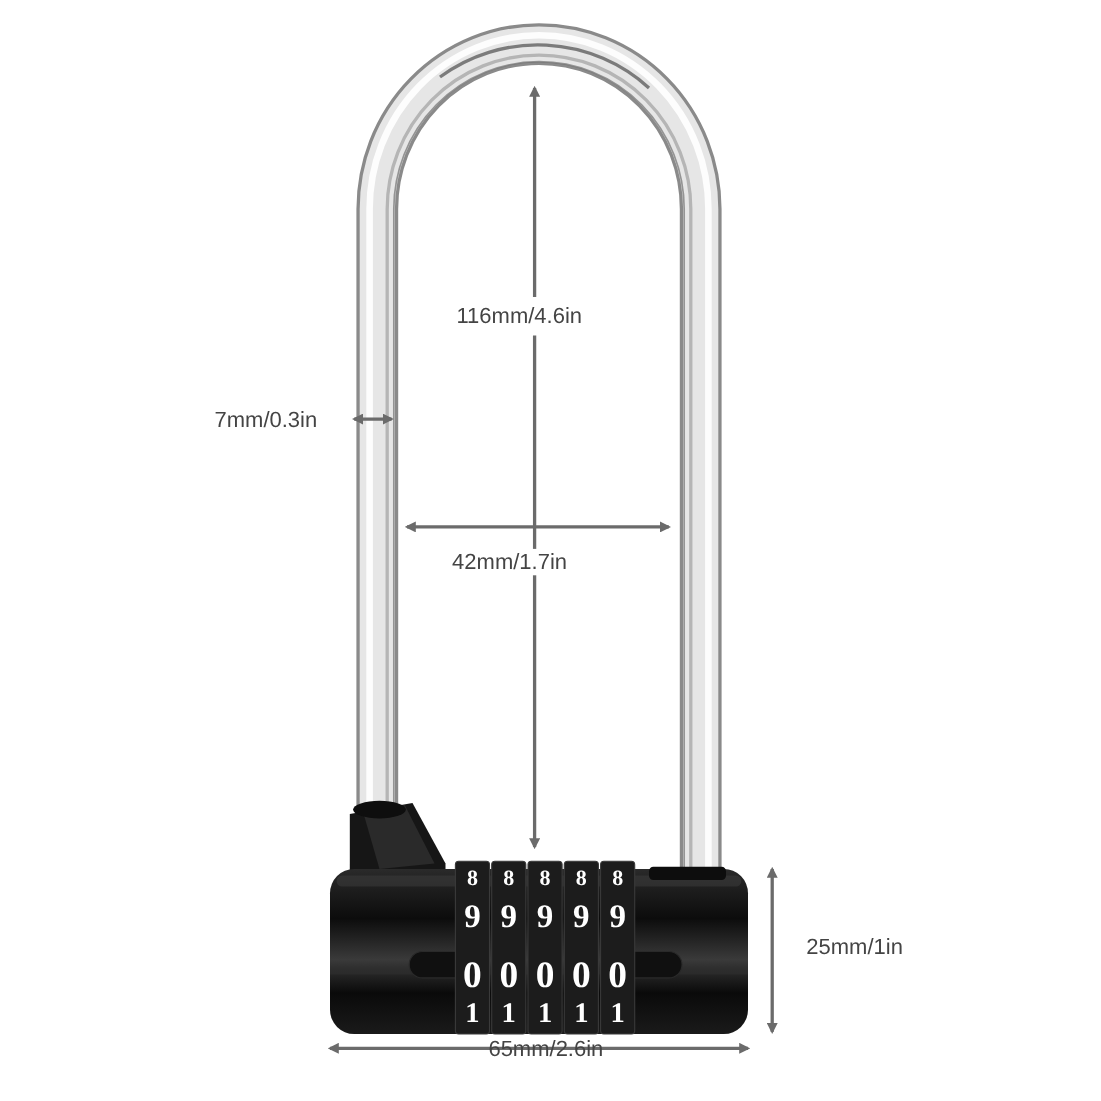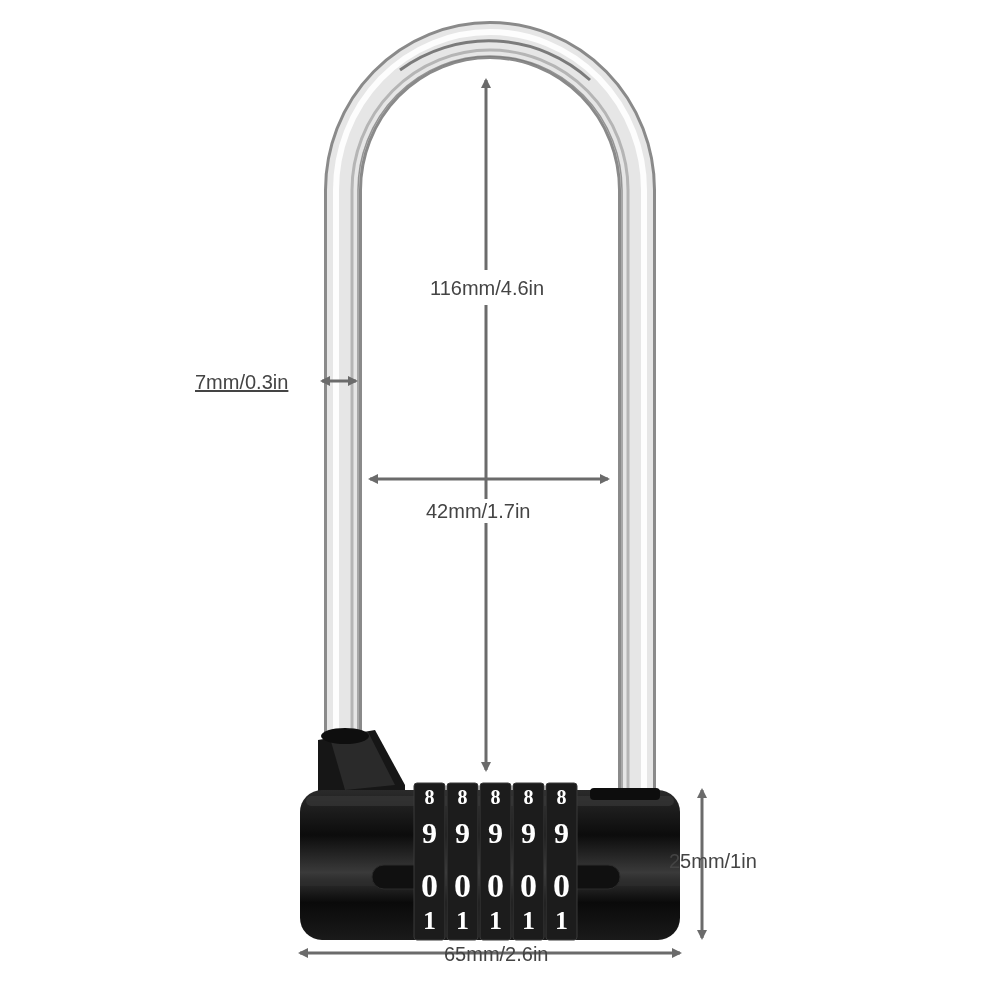--- a/index.html
+++ b/index.html
@@ -1,21 +1,21 @@
 <!DOCTYPE html>
 <html><head>
   <meta charset="utf-8">
   <style>
     html, body { margin: 0; padding: 0; background: #ffffff; }
     body { width: 1001px; height: 1001px; position: relative; overflow: hidden;
            font-family: "Liberation Sans", "DejaVu Sans", sans-serif; }
     #stage { position: absolute; left: 0; top: 0; width: 1001px; height: 1001px; }
     .dim-label { position: absolute; font-size: 20px; color: #444444; white-space: nowrap;
                  line-height: 1; background: transparent; }
-    .bg-white { background: #ffffff; padding: 2px 3px; margin-left: 15px; }
+    .bg-white { background: #ffffff; padding: 2px 3px; }
     svg text { font-family: "Liberation Serif", "DejaVu Serif", serif; font-weight: bold; }
   </style>
 </head>
 <body>
 
 <div id="stage">
   <svg width="1001" height="1001" viewBox="0 0 1001 1001">
     <defs>
       <linearGradient id="chrome" x1="0" x2="1" y1="0" y2="0">
         <stop offset="0" stop-color="#8e8e8e"></stop>
@@ -106,17 +106,17 @@
       <line x1="486" y1="80" x2="486" y2="270" marker-start="url(#arrowStart)"></line>
       <line x1="486" y1="305" x2="486" y2="770" marker-end="url(#arrow)"></line>
       <line x1="370" y1="479" x2="608" y2="479" marker-start="url(#arrowStart)" marker-end="url(#arrow)"></line>
       <line x1="322" y1="381" x2="356" y2="381" marker-start="url(#arrowStart)" marker-end="url(#arrow)"></line>
       <line x1="702" y1="790" x2="702" y2="938" marker-start="url(#arrowStart)" marker-end="url(#arrow)"></line>
       <line x1="300" y1="953" x2="680" y2="953" marker-start="url(#arrowStart)" marker-end="url(#arrow)"></line>
     </g>
   </svg>
 
   <div class="dim-label bg-white" style="left:412px; top:276px;">116mm/4.6in</div>
-  <div class="dim-label" style="left:195px; top:372px;text-decoration:underline;">7mm/0.3in</div>
+  <div class="dim-label" style="left:195px; top:372px;">7mm/0.3in</div>
   <div class="dim-label bg-white" style="left:408px; top:499px;">42mm/1.7in</div>
-  <div class="dim-label" style="left:669px; top:851px;text-align:center;">25mm/1in</div>
+  <div class="dim-label" style="left:733px; top:851px;text-align:center;">25mm/1in</div>
   <div class="dim-label" style="left:444px; top:944px;">65mm/2.6in</div>
 </div>
 
 </body></html>

